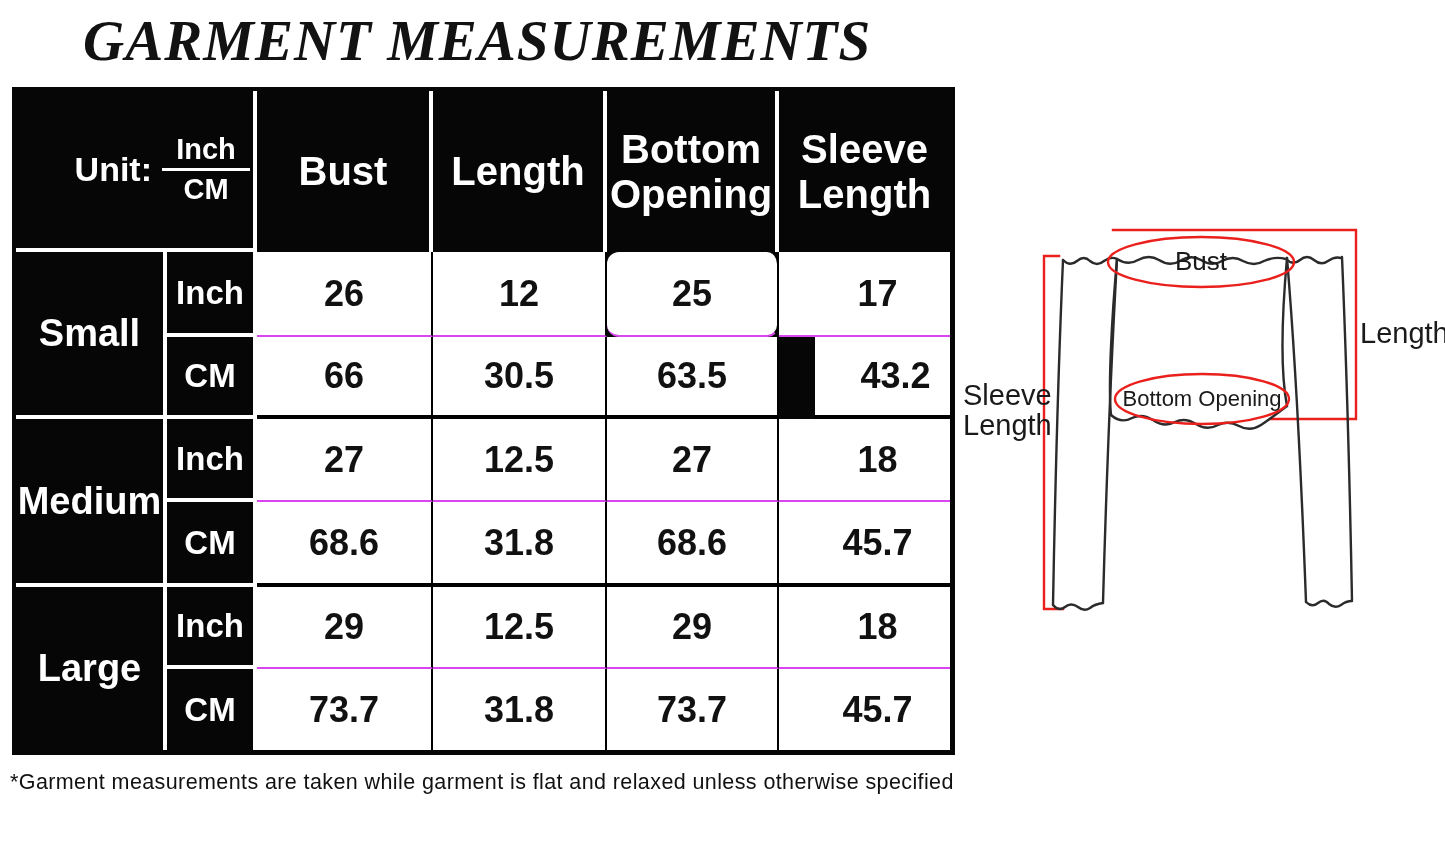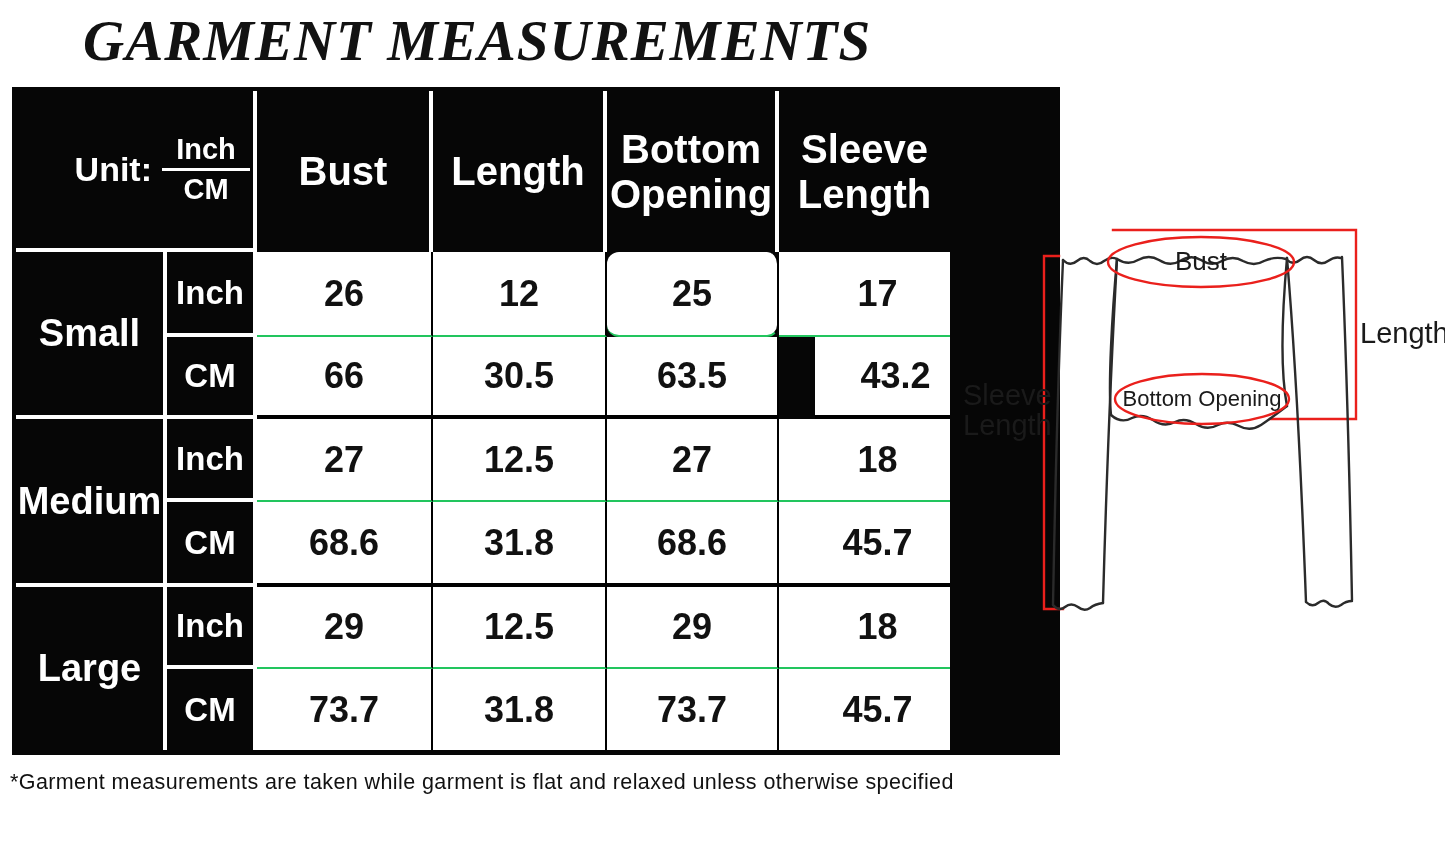--- a/index.html
+++ b/index.html
@@ -8,31 +8,31 @@
     font-family:"Liberation Sans", sans-serif;overflow:hidden;
   }
   
   .title{
     position:absolute;left:83px;top:8px;width:860px;
     font-family:"Liberation Serif", serif;font-style:italic;font-weight:700;
     font-size:57px;letter-spacing:1px;color:#121212;white-space:nowrap;
   }
   
   .mtable{
-    position:absolute;left:12px;top:87px;width:1048px;height:668px;
+    position:absolute;left:12px;top:87px;width:943px;height:668px;
     box-sizing:border-box;background:#060606;
     padding:4px 5px 5px 4px;
     display:grid;
     grid-template-columns:151px 90px 176px 174px 172px 171px;
     grid-template-rows:161px 85px 82px 83px 85px 82px 81px;
   }
   .cell{display:flex;align-items:center;justify-content:center;box-sizing:border-box;}
   .bcell{background:#060606;color:#ffffff;font-weight:700;text-align:center;}
   .wcell{background:#ffffff;color:#111111;font-weight:700;font-size:36px;
-         border-right:2px solid #000;border-bottom:2px solid #22c55e;}
+         border-right:2px solid #000;border-bottom:2px solid #d946ef;}
   .wR{border-right:4px solid #ffffff;}
   .wB{border-bottom:4px solid #ffffff;}
   .thickB{border-bottom:4px solid #000000;}
   .noR{border-right:none;padding-left:26px;}
   .noB{border-bottom:none;}
   .hdr{font-size:40px;line-height:1.12;}
   .size-cell{font-size:38px;}
   .unit-cell{font-size:33px;}
   .hu{justify-content:flex-end;padding-right:3px;gap:10px;}
   .hu .ulabel{font-size:34px;font-weight:700;}

